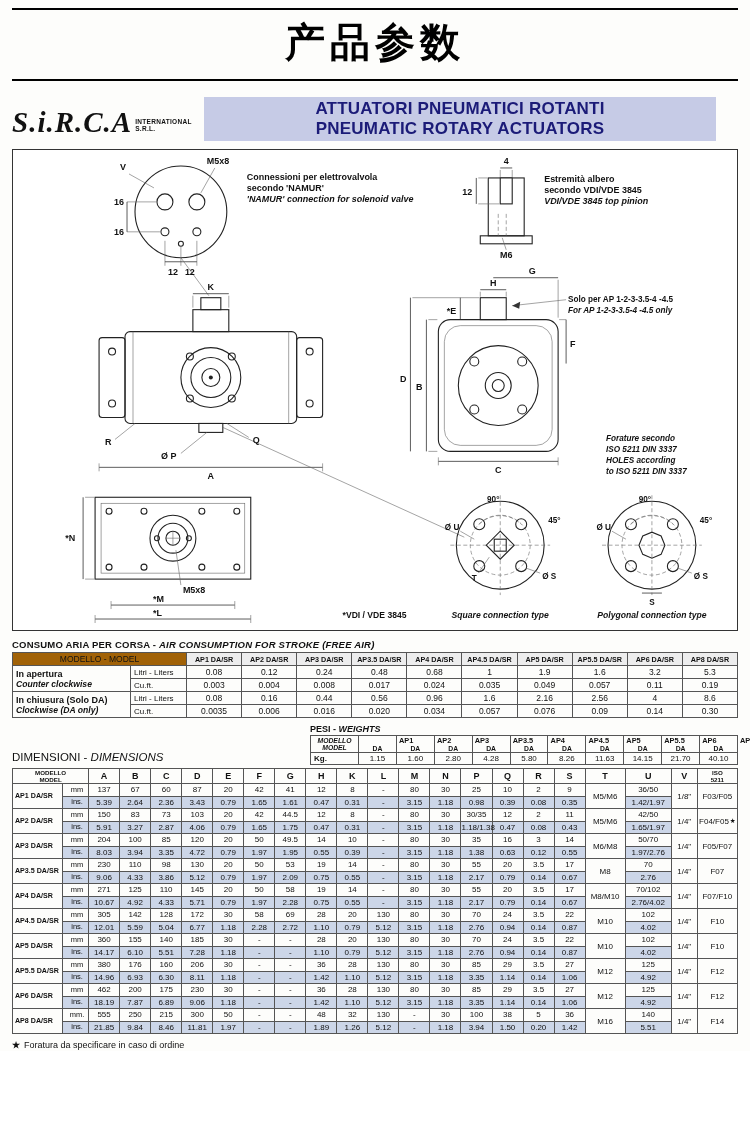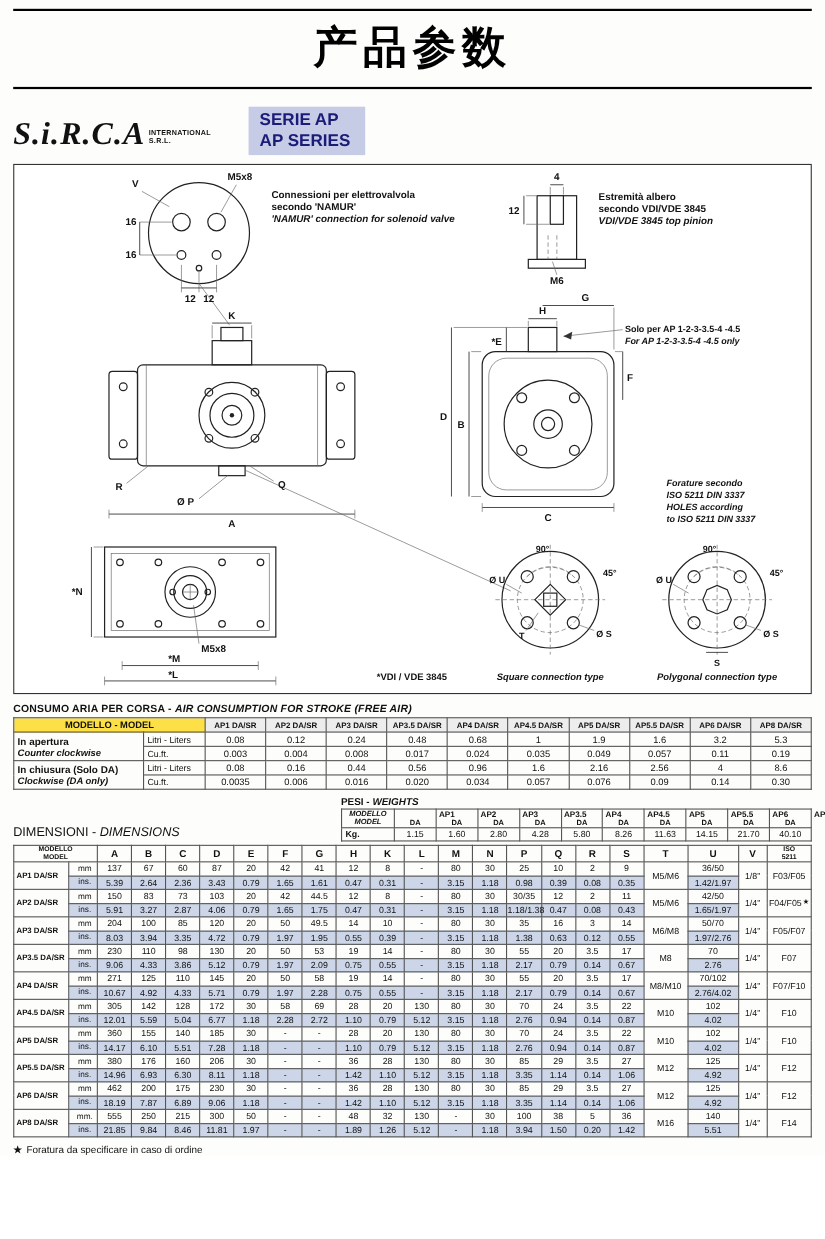--- a/index.html
+++ b/index.html
@@ -34,21 +34,21 @@
   .shape { stroke:#222; stroke-width:1.1; fill:none; }
   .shapef { stroke:#222; stroke-width:1.1; fill:#fff; }
   .thin { stroke:#666; stroke-width:0.6; fill:none; }
   .dimln { stroke:#333; stroke-width:0.8; fill:none; }
   .dash { stroke-dasharray:4 2.5; }
 
   
   .air-title { margin:8px 0 2px; font-size:9.5px; font-weight:bold; letter-spacing:0.2px; }
   #air-table { width:100%; border-collapse:collapse; table-layout:fixed; font-size:8.5px; }
   #air-table th, #air-table td { border:1px solid #555; padding:1px 2px; text-align:center; height:13px; }
-  .amh { font-size:8.5px; font-weight:bold; background:#fde047; }
+  .amh { font-size:8.5px; font-weight:normal; background:#a16207; }
   .ach { font-size:7.2px; font-weight:bold; background:#ededed; }
   .alabel { text-align:left !important; padding-left:3px !important; }
   .al1 { font-weight:bold; font-size:9px; }
   .al2 { font-weight:bold; font-style:italic; font-size:8.6px; }
   .aunit { text-align:left !important; font-size:8px; padding-left:3px !important; }
 
   
   .mid-row { margin-top:6px; display:flex; justify-content:space-between; align-items:flex-end; }
   .dim-heading { font-size:11.5px; font-weight:normal; margin-bottom:2px; }
   .weights-wrap { width:428px; }
@@ -84,25 +84,25 @@
 
   <div class="cn-title">
     <h1>产品参数</h1>
   </div>
 
   <div class="header-row">
     <div class="logo">
       <span class="logo-main">S.i.R.C.A</span>
       <span class="logo-sub">INTERNATIONAL S.R.L.</span>
     </div>
+    <div class="band-title">
+      <div>ATTUATORI PNEUMATICI ROTANTI</div>
+      <div>PNEUMATIC ROTARY ACTUATORS</div>
+    </div>
     <div class="band-gap"></div>
-    <div class="band-series">
-      <div>SERIE AP</div>
-      <div>AP SERIES</div>
-    </div>
   </div>
 
   <div class="drawing-box">
     <svg width="723" height="479" viewBox="0 0 724 480">
 
       <g>
         <circle class="shape" cx="168" cy="62" r="46"></circle>
         <circle class="shape" cx="152" cy="52" r="8"></circle>
         <circle class="shape" cx="184" cy="52" r="8"></circle>
         <circle class="shape" cx="152" cy="82" r="4"></circle>

